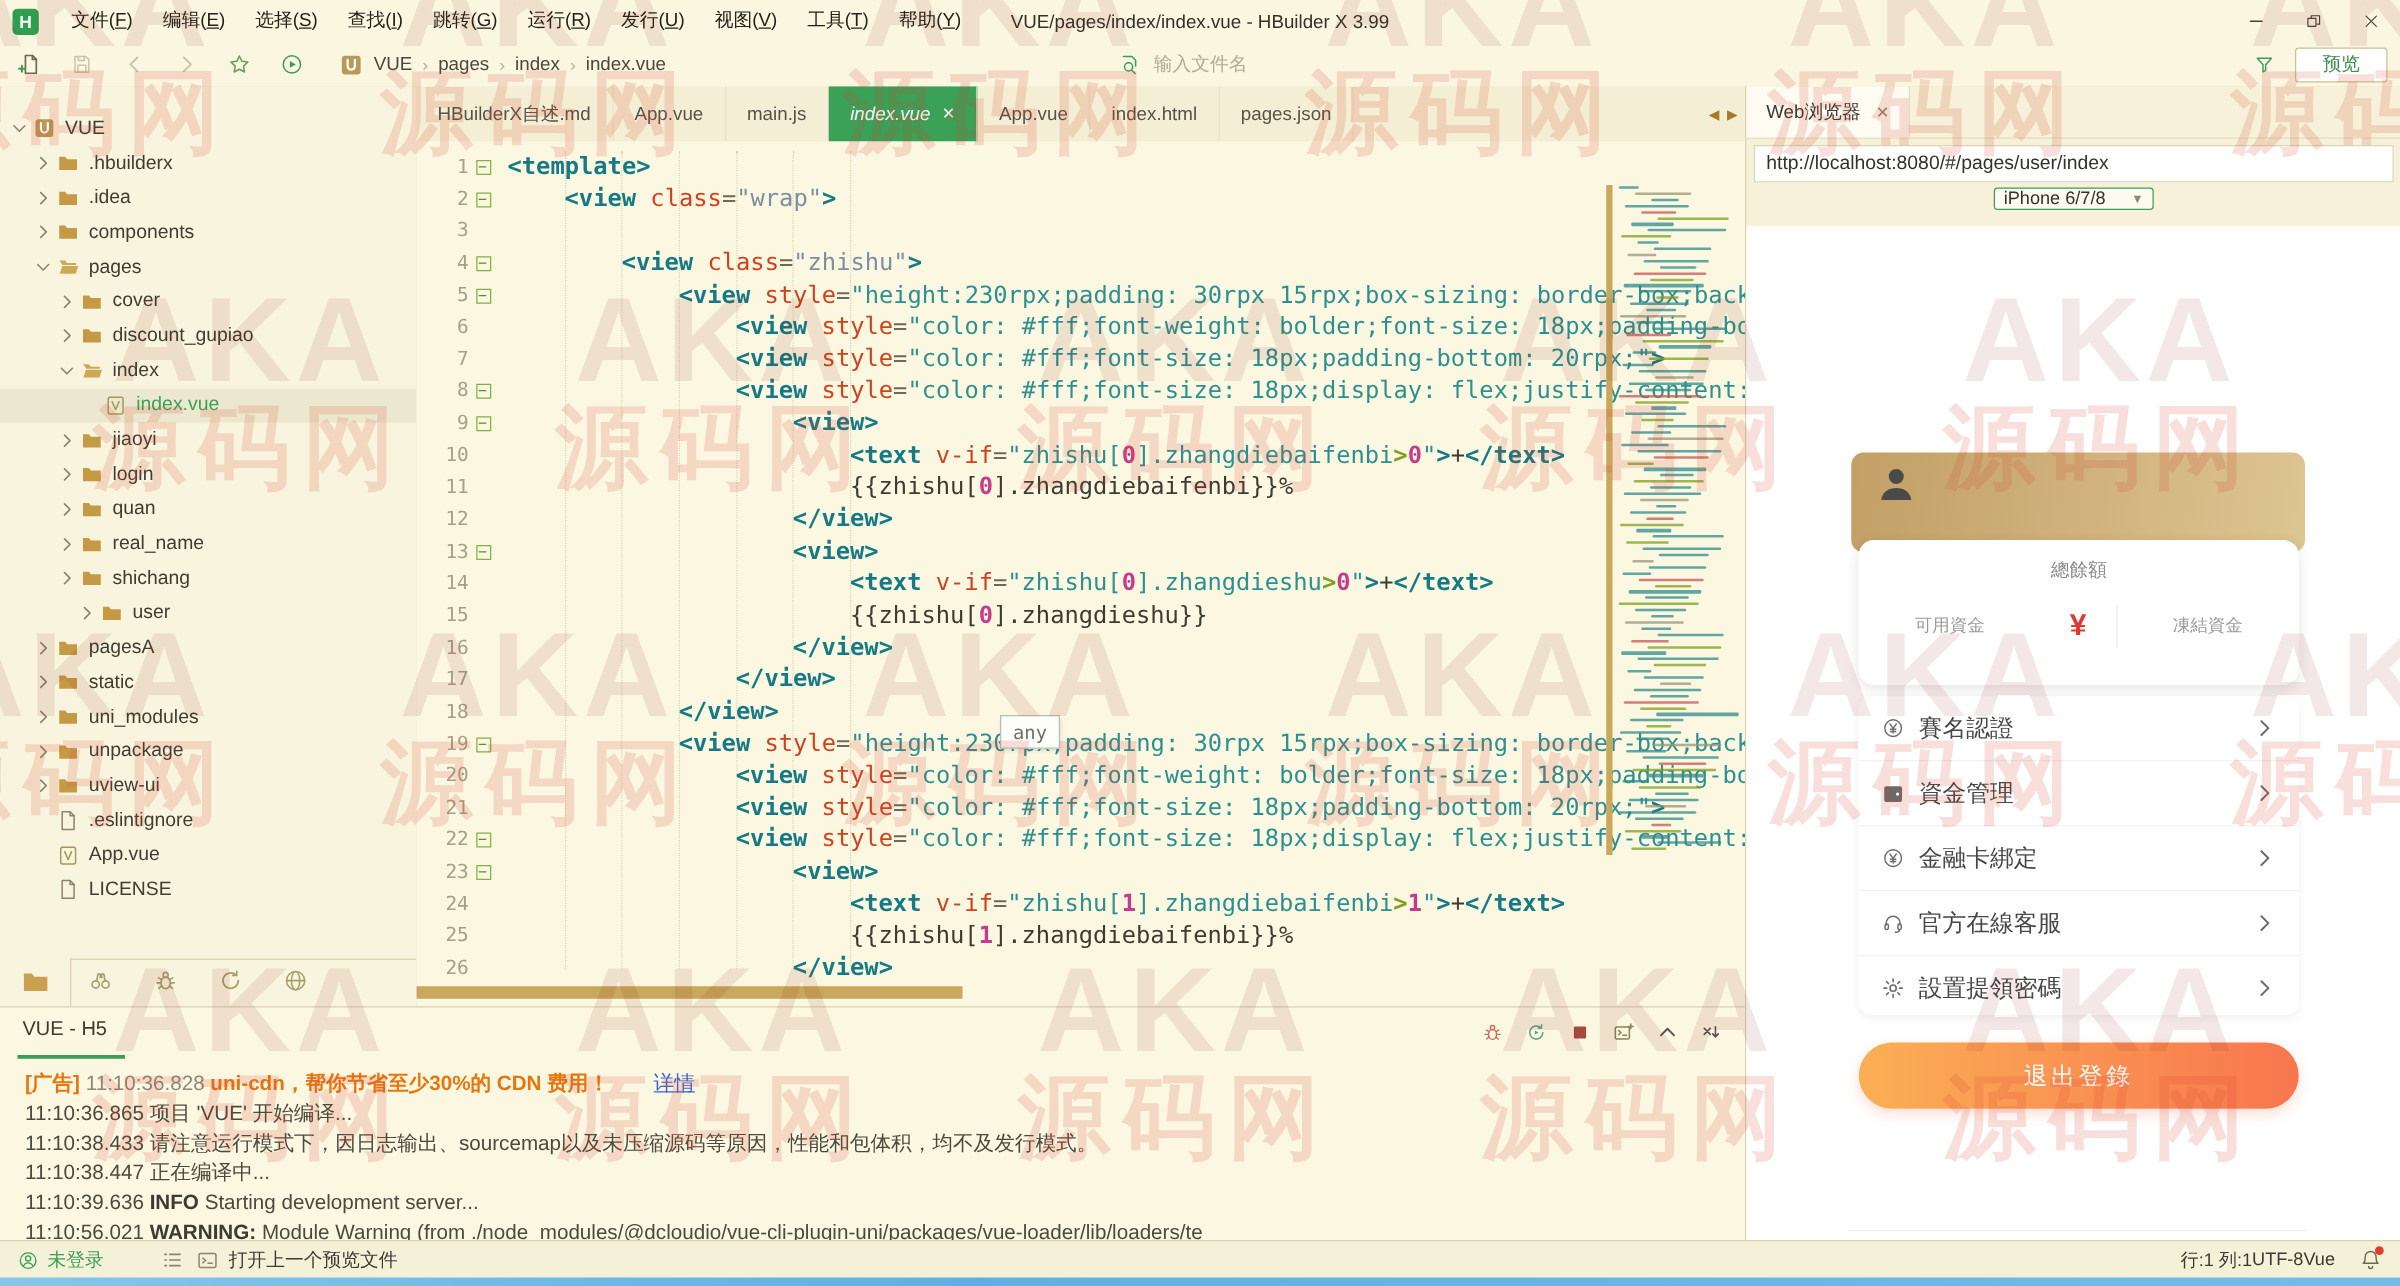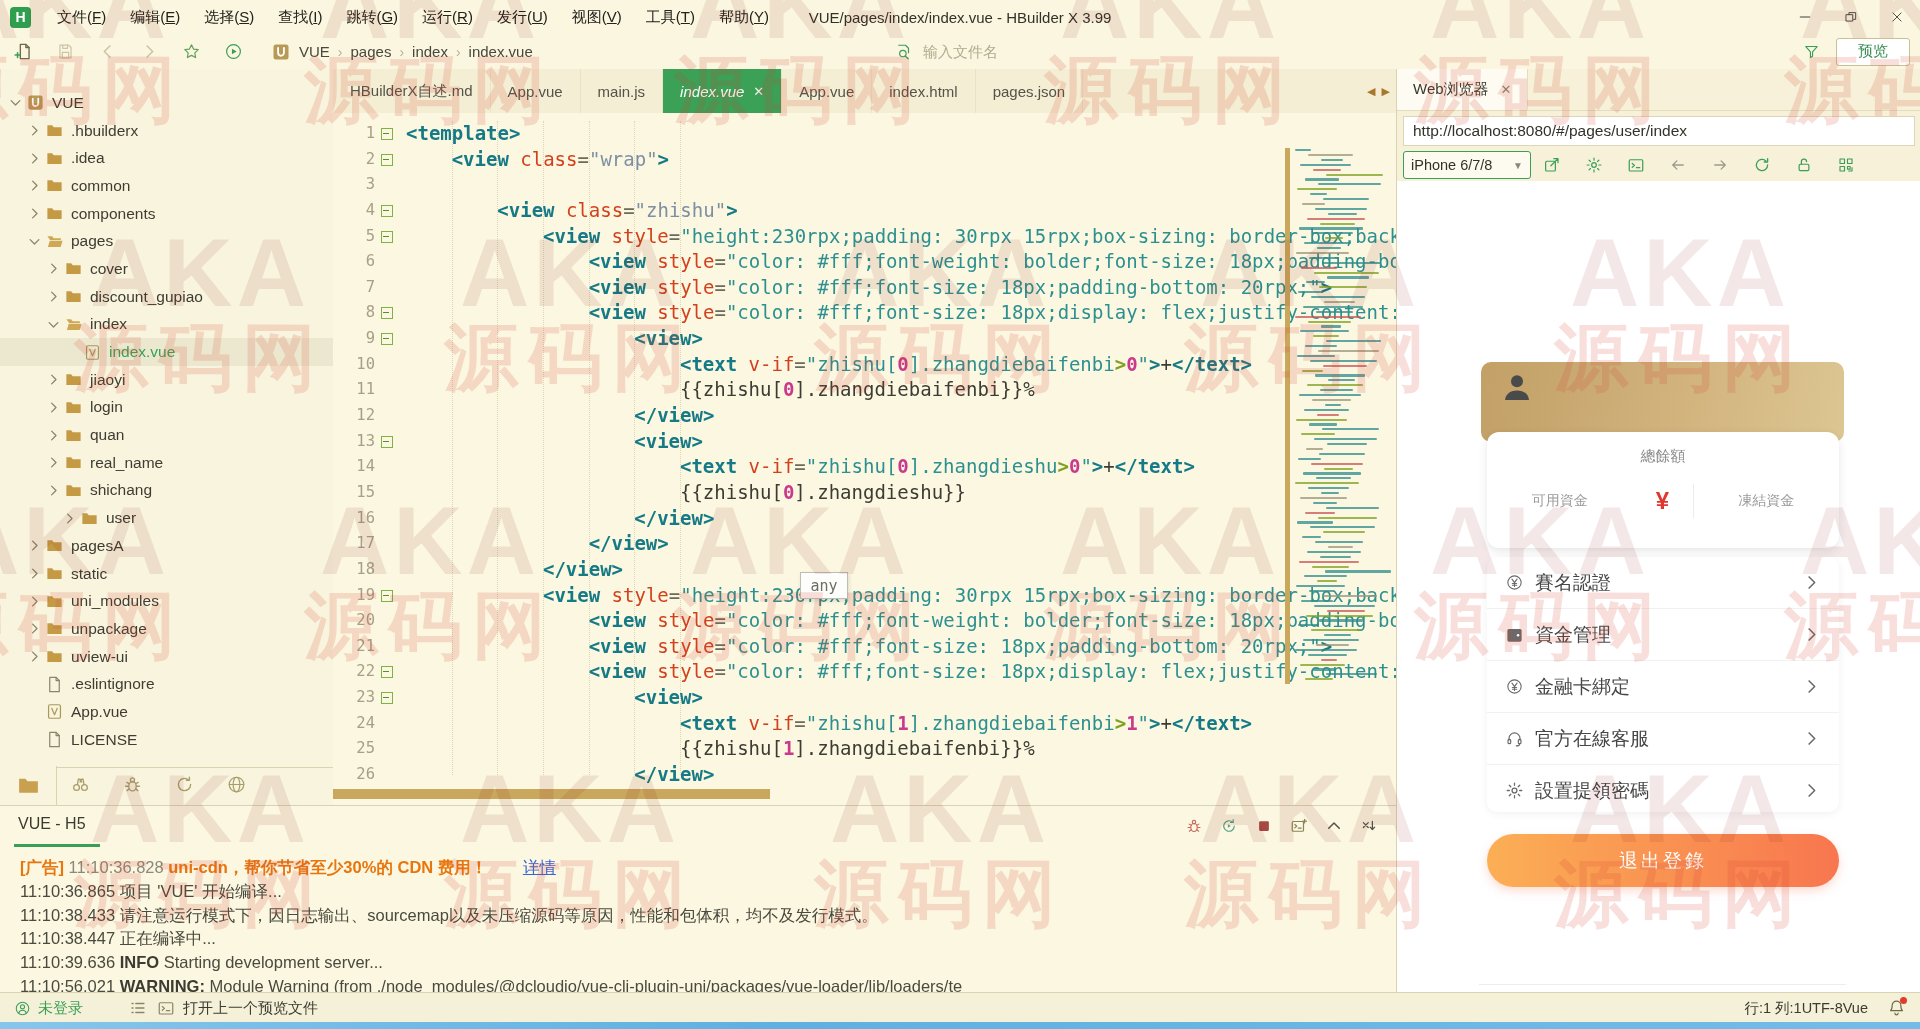--- a/index.html
+++ b/index.html
@@ -86,21 +86,21 @@
   
   .rightpanel{left:1396px;top:69px;width:524px;height:923px;background:#F6F1D8;border-left:1px solid #D9D3B1;overflow:hidden;}
   .rp-tabs{position:absolute;left:0;top:0;width:100%;height:41px;border-bottom:1px solid #E3DDBE;}
   .rp-tab{position:absolute;left:0;top:0;height:41px;padding:0 16px;background:#FDFBF2;border-right:1px solid #E3DDBE;
           display:flex;align-items:center;gap:12px;font-size:15px;color:#3A392F;}
   .rp-tab .tab-close{color:#8A8878;font-size:13px;}
   .rp-url{position:absolute;left:6px;right:6px;top:47px;height:28px;background:#FFFFFF;border:1px solid #DCD6B8;
           display:flex;align-items:center;}
   .rp-url input{border:none;outline:none;background:transparent;width:100%;font-size:15.5px;color:#33322A;
                 padding:0 9px;font-family:inherit;}
-  .rp-device{position:absolute;left:6px;top:81px;right:6px;height:30px;display:flex;align-items:center;gap:12px;}
+  .rp-device{position:absolute;left:6px;top:81px;right:6px;height:30px;display:flex;align-items:center;gap:12px;flex-direction:column;}
   .dev-select{width:112px;height:26px;border:1.5px solid #3A9E57;border-radius:3px;background:#FDFBEF;
               display:flex;align-items:center;font-size:14.5px;color:#33322A;padding:0 7px;justify-content:space-between;}
   .dev-select .caret{color:#8A8878;font-size:10px;}
   .dev-icons{display:flex;align-items:center;gap:24px;}
   .dev-icons .icon{width:18px;height:18px;}
   .c-gray{color:#9C9A8A;}
   .viewport{position:absolute;left:0;top:112px;right:0;bottom:0;background:#FFFFFF;}
 
   
   .banner{position:absolute;left:84px;top:181px;width:363px;height:80px;border-radius:10px;
@@ -313,33 +313,20 @@
             <svg viewBox="0 0 24 24" fill="none" stroke="currentColor" stroke-width="2" stroke-linecap="round" stroke-linejoin="round">
               <path d="M9 5l7 7-7 7"></path>
             </svg>
           </span>
           <span class="tree-icon icon" style="color: rgb(196, 154, 69);">
             <svg viewBox="0 0 24 24" fill="none" stroke="currentColor" stroke-width="1.7" stroke-linecap="round" stroke-linejoin="round">
               <path d="M3 5.5h6l2 2.5h10v11H3z" fill="currentColor" stroke="none"></path>
             </svg>
           </span>
           <span class="tree-label">.idea</span>
-        </div>
-        <div class="tree-row" style="padding-left: 27px;">
-          <span class="tree-caret icon">
-            <svg viewBox="0 0 24 24" fill="none" stroke="currentColor" stroke-width="2" stroke-linecap="round" stroke-linejoin="round">
-              <path d="M9 5l7 7-7 7"></path>
-            </svg>
-          </span>
-          <span class="tree-icon icon" style="color: rgb(196, 154, 69);">
-            <svg viewBox="0 0 24 24" fill="none" stroke="currentColor" stroke-width="1.7" stroke-linecap="round" stroke-linejoin="round">
-              <path d="M3 5.5h6l2 2.5h10v11H3z" fill="currentColor" stroke="none"></path>
-            </svg>
-          </span>
-          <span class="tree-label">common</span>
         </div>
         <div class="tree-row" style="padding-left: 27px;">
           <span class="tree-caret icon">
             <svg viewBox="0 0 24 24" fill="none" stroke="currentColor" stroke-width="2" stroke-linecap="round" stroke-linejoin="round">
               <path d="M9 5l7 7-7 7"></path>
             </svg>
           </span>
           <span class="tree-icon icon" style="color: rgb(196, 154, 69);">
             <svg viewBox="0 0 24 24" fill="none" stroke="currentColor" stroke-width="1.7" stroke-linecap="round" stroke-linejoin="round">
               <path d="M3 5.5h6l2 2.5h10v11H3z" fill="currentColor" stroke="none"></path>

